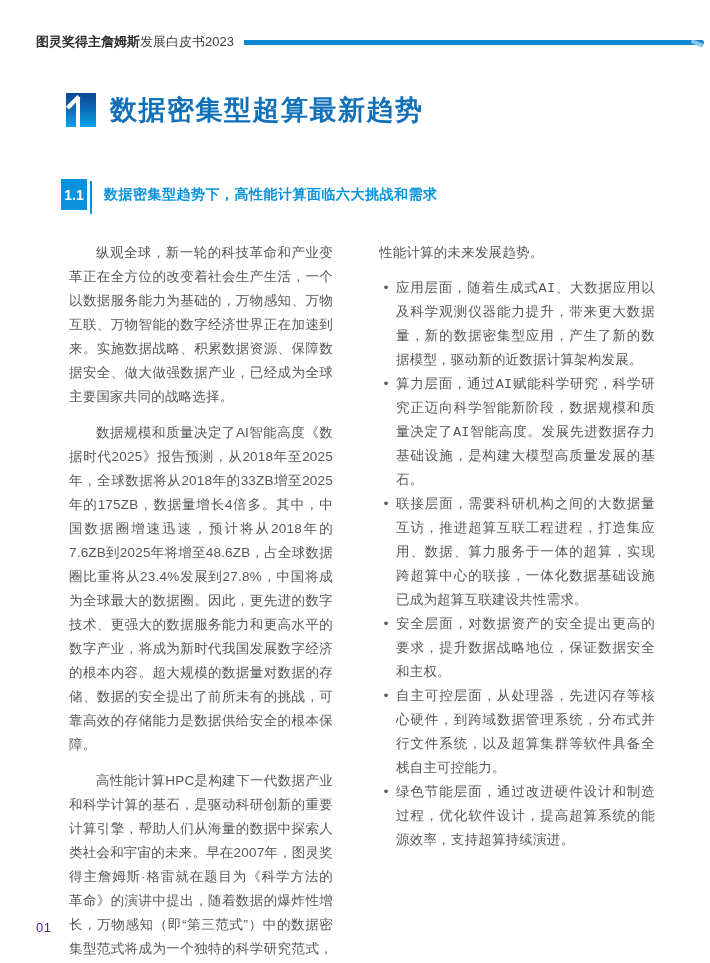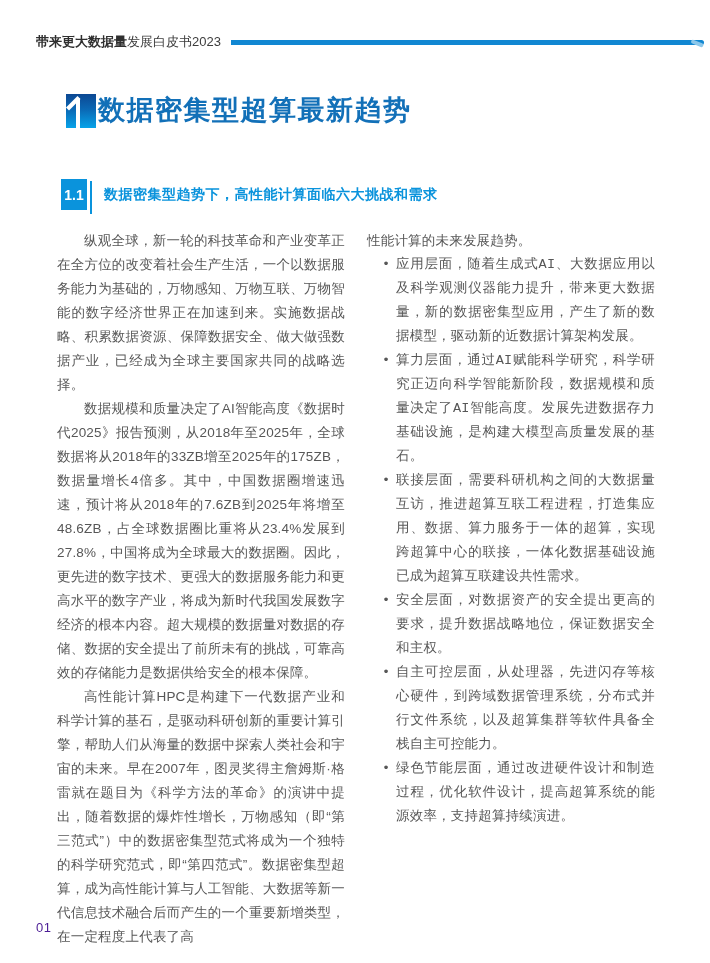--- a/index.html
+++ b/index.html
@@ -10,50 +10,50 @@
   
   .header{position:absolute;left:36px;top:33px;right:6px;display:flex;align-items:center;height:18px;}
   .header .ht{font-size:13px;color:#3d3d3d;white-space:nowrap;}
   .header .ht .b{font-weight:bold;color:#2f2f2f;}
   .hline{flex:1;height:5px;background:#1187d2;margin-left:10px;border-radius:0 3px 3px 0;position:relative;}
   .hline::after{
     content:'';position:absolute;right:0px;top:4px;width:13px;height:4px;
     background:#8cc7ea;border-radius:2px;transform:rotate(22deg);transform-origin:right top;
   }
   
-  .section{position:absolute;left:66px;top:92px;display:flex;align-items:flex-end;gap:2px;}
+  .section{position:absolute;left:66px;top:92px;display:flex;align-items:center;gap:14px;}
   .glyph{width:30px;height:34px;display:block;}
   .stitle{font-size:27px;font-weight:bold;color:#1270b8;letter-spacing:1.5px;}
   
   .subsection{position:absolute;left:61px;top:179px;display:flex;align-items:center;}
   .badge{
     position:relative;width:26px;height:31px;background:#0a93dc;color:#fff;
     font-weight:bold;font-size:14px;display:flex;align-items:center;justify-content:center;flex:0 0 auto;
   }
   .badge::after{content:'';position:absolute;right:-5px;top:2px;width:2px;height:33px;background:#0a93dc;}
   .subtitle{margin-left:17px;font-size:14px;font-weight:bold;color:#0a93dc;letter-spacing:0.5px;white-space:nowrap;}
   
   .columns{position:absolute;left:57px;top:229px;width:598px;display:flex;gap:22px;}
   .col{
     width:288px;font-size:13.5px;line-height:24px;color:#575757;
     text-align:justify;letter-spacing:0.2px;
   }
-  .col p{margin:0;text-indent:2em;}
+  .col p{margin:12px;text-indent:2em;}
   .col p.noindent{text-indent:0;}
   ul.blt{margin:0;padding:0;list-style:none;font-family:Liberation Mono, monospace;}
   ul.blt li{position:relative;padding-left:29px;}
   ul.blt li::before{content:'\2022';position:absolute;left:15px;top:0;color:#575757;}
   
   .footer{position:absolute;left:36px;top:920px;font-size:13px;color:#4c1d95;letter-spacing:0.5px;}
 </style>
 </head>
 <body>
 
 <div class="header">
-  <span class="ht"><span class="b">带来更大数据量</span><span>发展白皮书2023</span></span>
+  <span class="ht"><span class="b">图灵奖得主詹姆斯</span><span>发展白皮书2023</span></span>
   <span class="hline"></span>
 </div>
 
 <div class="section">
   <svg class="glyph" viewBox="0 0 30 34" aria-hidden="true">
     <defs>
       <linearGradient id="ng" x1="0" y1="0" x2="0" y2="1">
         <stop offset="0" stop-color="#0c4893"></stop>
         <stop offset="0.45" stop-color="#0b68b4"></stop>
         <stop offset="1" stop-color="#07a3e9"></stop>

